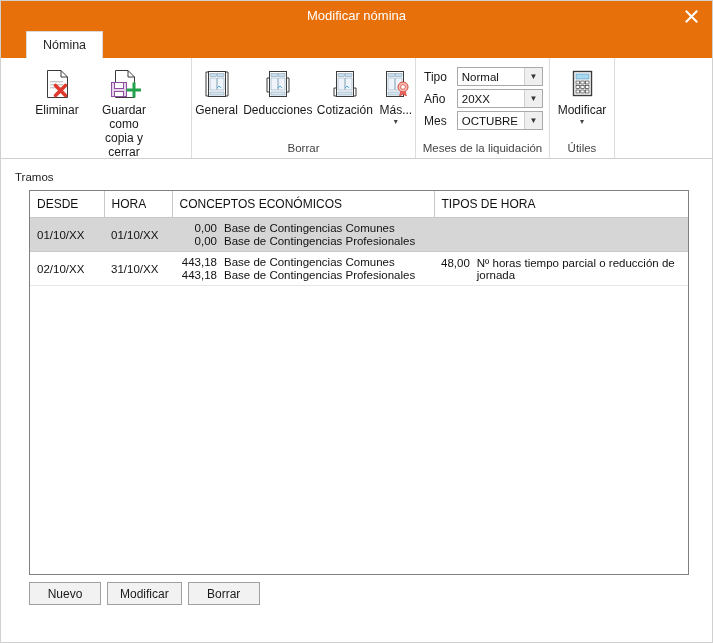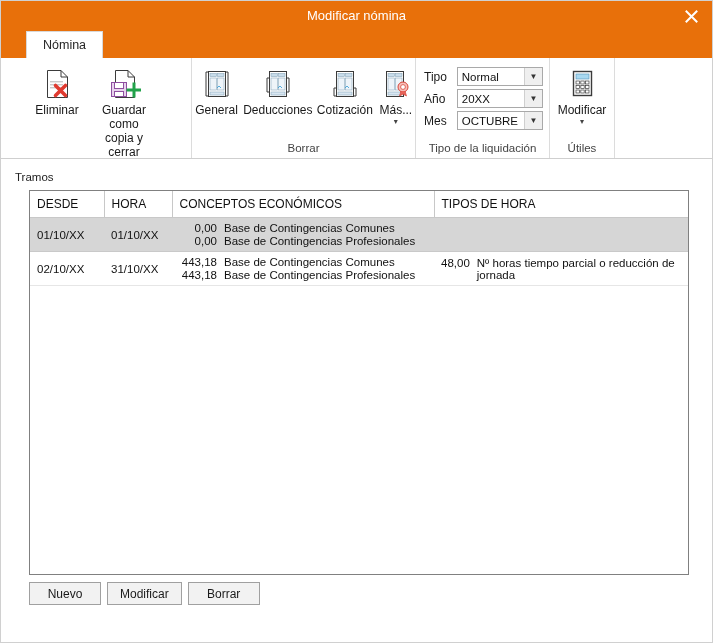--- a/index.html
+++ b/index.html
@@ -430,21 +430,21 @@
           </div>
         </div>
         <div class="field-row">
           <div class="field-label">Mes</div>
           <div class="combo">
             <div class="combo-value">OCTUBRE</div>
             <div class="combo-arrow">▼</div>
           </div>
         </div>
       </div>
-      <div class="group-label">Tipo de la liquidación</div>
+      <div class="group-label">Meses de la liquidación</div>
     </div>
 
     <div class="ribbon-group" style="width:65px;">
       <div class="group-body">
         <div class="big-button" style="width:58px;">
           <div class="icon-wrap">
             <svg width="28" height="32" viewBox="0 0 28 32">
               <rect x="5.5" y="3.5" width="18" height="24" fill="#ffffff" stroke="#3b3b3b" stroke-width="1.4"></rect>
               <rect x="8" y="6" width="13" height="5" fill="#a8d8f0" stroke="#5e9cbd" stroke-width="0.7"></rect>
               <rect x="8" y="13" width="3.4" height="3" fill="#ffffff" stroke="#3b3b3b" stroke-width="0.7"></rect>

